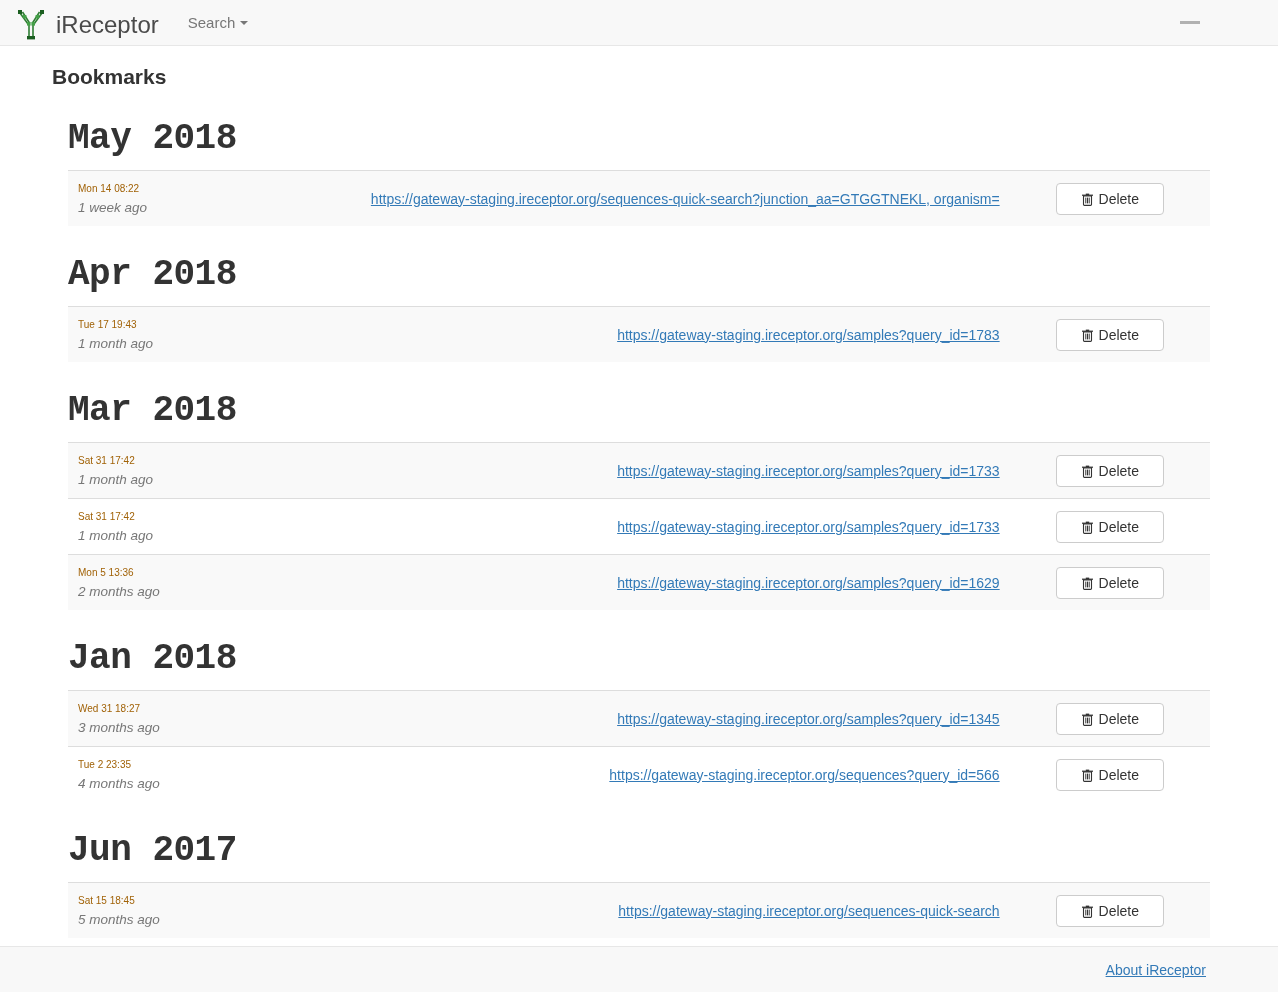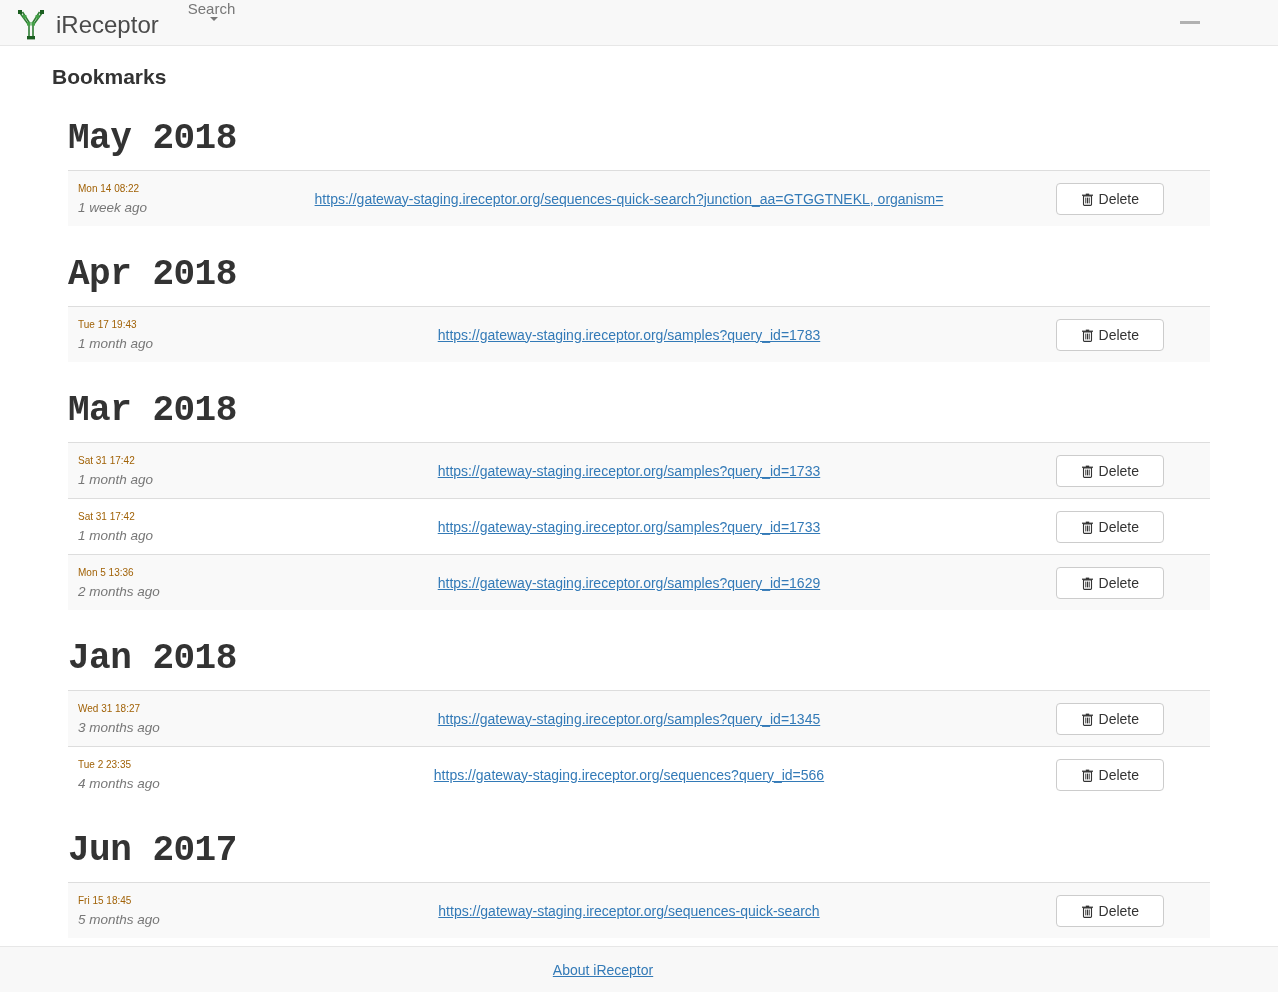--- a/index.html
+++ b/index.html
@@ -56,21 +56,20 @@
   }
   .nav-item {
     display: flex;
     align-items: center;
     height: 46px;
     padding: 0 15px;
     font-size: 15px;
     color: #777777;
     text-decoration: none;
     cursor: pointer;
-    flex-direction: column;
   }
   .caret-down {
     display: inline-block;
     width: 0;
     height: 0;
     margin-left: 5px;
     border-left: 4px solid transparent;
     border-right: 4px solid transparent;
     border-top: 4px solid #777777;
     vertical-align: middle;
@@ -133,21 +132,21 @@
     vertical-align: middle;
     border: none;
   }
   td.col-date {
     width: 180px;
     text-align: left;
     padding-left: 10px;
   }
   td.col-url {
     width: 760px;
-    text-align: center;
+    text-align: right;
   }
   td.col-action {
     width: 200px;
     text-align: center;
   }
 
   .date-main {
     display: block;
     font-size: 10px;
     line-height: 19px;
@@ -194,21 +193,21 @@
   .footer {
     position: absolute;
     left: 0;
     bottom: 0;
     width: 1278px;
     height: 46px;
     background: #f8f8f8;
     border-top: 1px solid #e7e7e7;
     display: flex;
     align-items: center;
-    justify-content: center;
+    justify-content: flex-end;
   }
   .footer-link {
     font-size: 14px;
     color: #337ab7;
     text-decoration: underline;
     margin-right: 72px;
   }
 </style>
 </head>
 <body>
@@ -391,21 +390,21 @@
               </tr>
             </tbody>
           </table>
         </div>
         <div class="month-group">
           <h2 class="month-heading">Jun 2017</h2>
           <table class="bookmarks">
             <tbody>
               <tr class="striped">
                 <td class="col-date">
-                  <span class="date-main">Fri 15 18:45</span>
+                  <span class="date-main">Sat 15 18:45</span>
                   <span class="date-rel">5 months ago</span>
                 </td>
                 <td class="col-url"><a class="bookmark-link">https://gateway-staging.ireceptor.org/sequences-quick-search</a></td>
                 <td class="col-action"><button class="btn-delete">
                     <span class="trash-icon"><svg viewBox="0 0 13 14" width="13" height="14" xmlns="http://www.w3.org/2000/svg">
                         <path d="M1 3.2h11" stroke="#333" stroke-width="1.2" fill="none"></path>
                         <path d="M4.8 1.6h3.4v1.6H4.8z" fill="#333"></path>
                         <path d="M2.5 3.9h8v8.6a.9.9 0 0 1-.9.9H3.4a.9.9 0 0 1-.9-.9z" fill="none" stroke="#333" stroke-width="1.1"></path>
                         <path d="M4.8 5.6v5.8M6.5 5.6v5.8M8.2 5.6v5.8" stroke="#333" stroke-width="1" fill="none"></path>
                       </svg></span>

